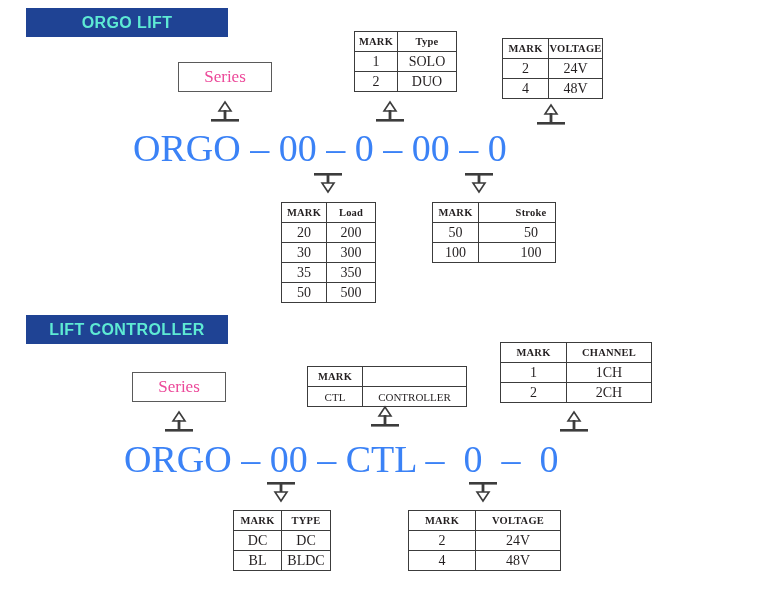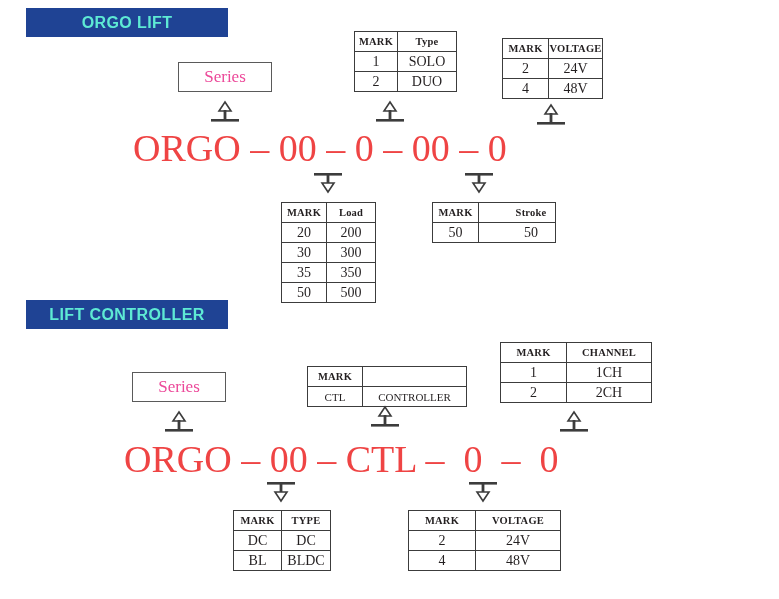--- a/index.html
+++ b/index.html
@@ -24,28 +24,28 @@
     font-family: "Liberation Sans", sans-serif;
     font-weight: bold;
     font-size: 16px;
     letter-spacing: 0.4px;
     display: flex;
     align-items: center;
     justify-content: center;
     box-sizing: border-box;
   }
   #banner-orgo-lift      { left: 26px;  top: 8px;   width: 202px; height: 29px; }
-  #banner-lift-controller{ left: 26px;  top: 300px; width: 202px; height: 29px; }
+  #banner-lift-controller{ left: 26px;  top: 315px; width: 202px; height: 29px; }
 
   
   .code-line {
     position: absolute;
     font-family: "Liberation Serif", serif;
     font-size: 38px;
-    color: #ef4444;
+    color: #3b82f6;
     white-space: pre;
     letter-spacing: 0px;
   }
   #code-line-lift       { left: 133px; top: 126px; }
   #code-line-controller { left: 124px; top: 437px; }
 
   
   .plain-box {
     position: absolute;
     border: 1.5px solid #5a5a5a;
@@ -213,20 +213,24 @@
 <table class="legend-table" id="table-stroke">
   <tbody>
       <tr>
     <th>MARK</th>
     <th>Stroke</th>
   </tr>
   <tr>
     <td>50</td>
     <td>50</td>
   </tr>
+  <tr>
+    <td>100</td>
+    <td>100</td>
+  </tr>
 </tbody>
   </table>
 
 <div class="pointer" id="pointer-up-series-lift">
   <svg width="34" height="26" viewBox="0 0 34 26">
     <path d="M17 3 L23 12 L11 12 Z" fill="#ffffff" stroke="#3c3c3c" stroke-width="1.6"></path>
     <rect x="15.6" y="11" width="2.8" height="10" fill="#3c3c3c"></rect>
     <rect x="3" y="20" width="28" height="2.6" fill="#3c3c3c"></rect>
   </svg>
 </div>

